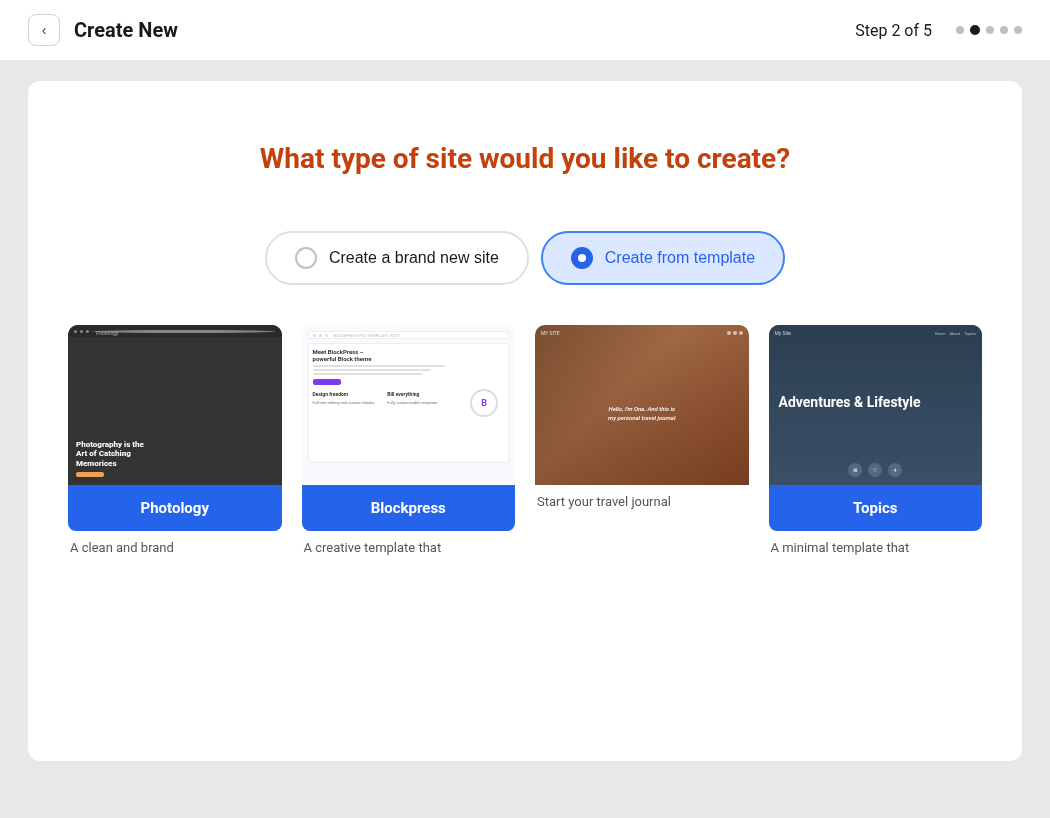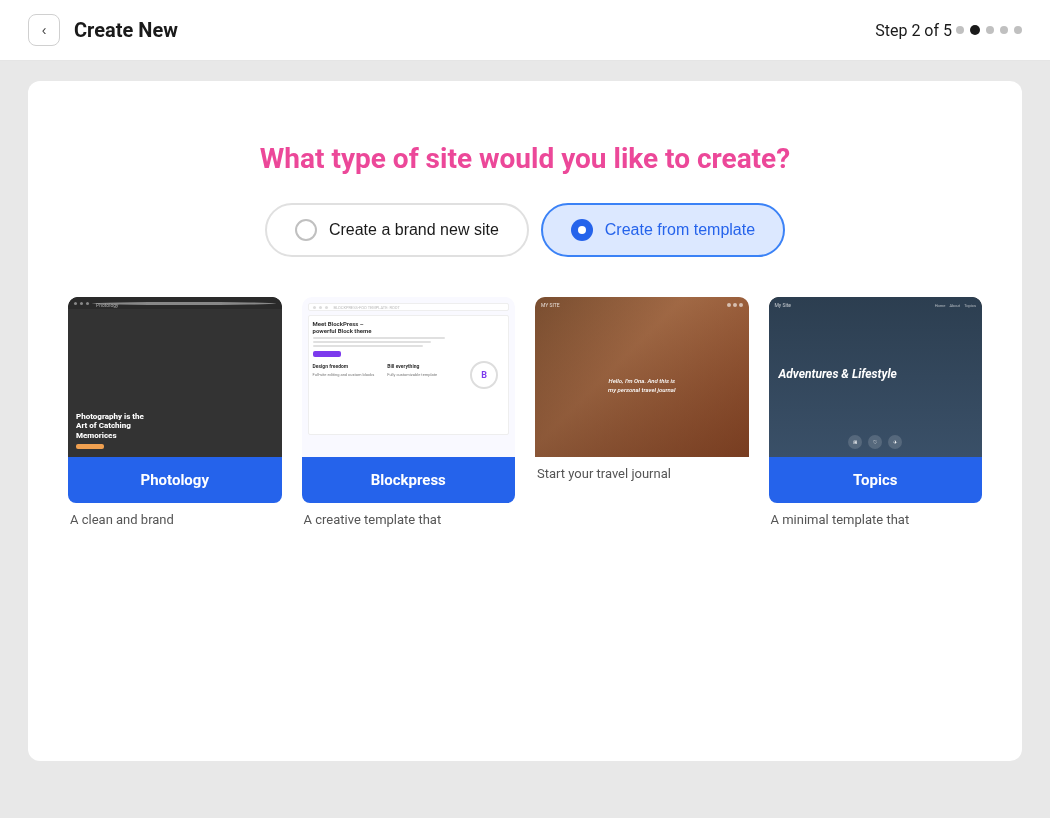--- a/index.html
+++ b/index.html
@@ -39,21 +39,21 @@
       color: #444;
     }
     .header-title {
       font-size: 20px;
       font-weight: 700;
       color: #1a1a1a;
     }
     .header-right {
       display: flex;
       align-items: center;
-      gap: 4px;
+      gap: 24px;
     }
     .step-text {
       font-size: 16px;
       color: #1a1a1a;
       font-weight: 400;
     }
     .step-dots {
       display: flex;
       gap: 6px;
       align-items: center;
@@ -79,22 +79,22 @@
       border-radius: 12px;
       padding: 60px 40px 40px;
       min-height: 680px;
     }
 
     
     .question {
       text-align: center;
       font-size: 28px;
       font-weight: 700;
-      color: #ec4899;
-      margin-bottom: 26px;
+      color: #c2410c;
+      margin-bottom: 54px;
       line-height: 1.3;
     }
 
     
     .options-row {
       display: flex;
       justify-content: center;
       gap: 12px;
       margin-bottom: 40px;
     }
@@ -354,25 +354,24 @@
       font-size: 4px;
       color: rgba(255,255,255,0.6);
     }
     .bricksy-content {
       flex: 1;
       display: flex;
       align-items: center;
       padding: 0 10px;
     }
     .bricksy-title-text {
-      font-size: 12px;
+      font-size: 14px;
       color: #fff;
       font-weight: 700;
       line-height: 1.3;
-      font-style: italic;
     }
     .bricksy-icons {
       display: flex;
       gap: 6px;
       justify-content: center;
       padding-bottom: 8px;
     }
     .bricksy-icon-item {
       width: 14px; height: 14px;
       background: rgba(255,255,255,0.15);

